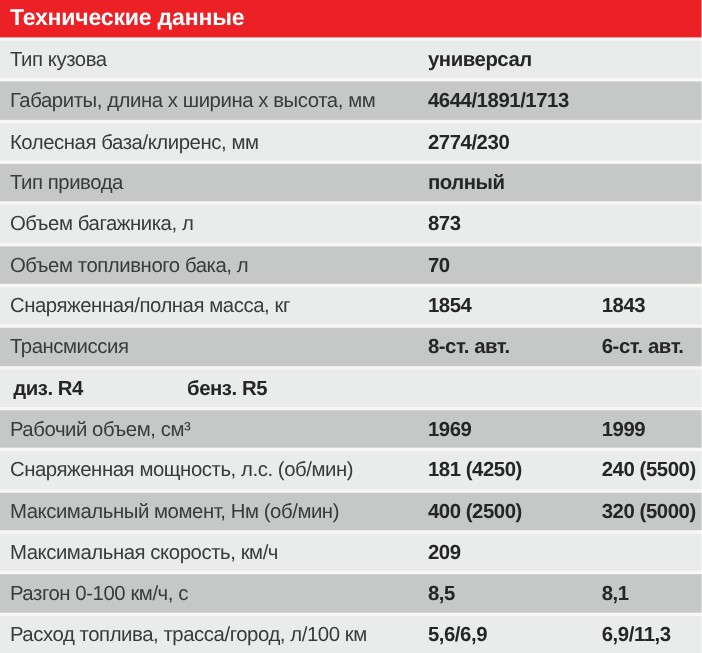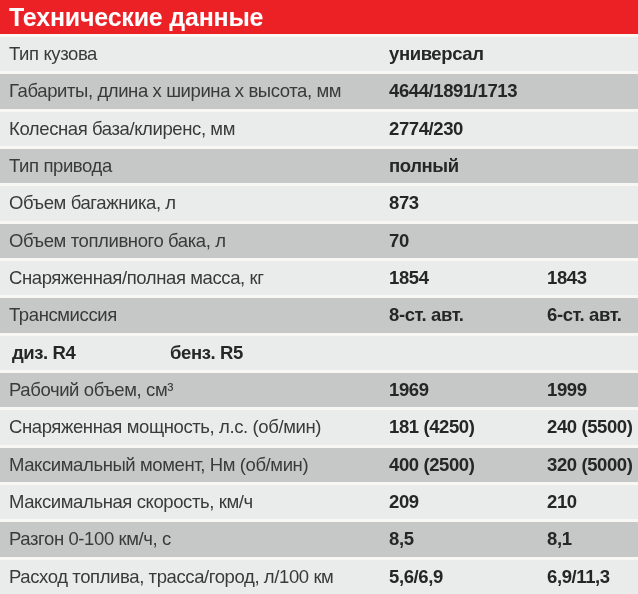--- a/index.html
+++ b/index.html
@@ -20,21 +20,21 @@
   .table-header {
     flex: 0 0 34px;
     background: var(--header-bg, #ec2126);
     color: var(--header-text, #ffffff);
     display: flex;
     align-items: center;
     padding-left: 9px;
     box-sizing: border-box;
   }
   .table-title {
-    font-size: 25px;
+    font-size: 21px;
     font-weight: bold;
     letter-spacing: -0.2px;
     text-align: right;
   }
   .rows {
     flex: 1 1 auto;
     display: flex;
     flex-direction: column;
     border-radius: 26px;
   }
@@ -131,21 +131,20 @@
       <span class="cell cell-value cell-v2">240 (5500)</span>
     </div>
     <div class="row">
       <span class="cell cell-label">Максимальный момент, Нм (об/мин)</span>
       <span class="cell cell-value cell-v1">400 (2500)</span>
       <span class="cell cell-value cell-v2">320 (5000)</span>
     </div>
     <div class="row">
       <span class="cell cell-label">Максимальная скорость, км/ч</span>
       <span class="cell cell-value cell-v1">209</span>
-      <span class="cell cell-value cell-v2">210</span>
     </div>
     <div class="row">
       <span class="cell cell-label">Разгон 0-100 км/ч, с</span>
       <span class="cell cell-value cell-v1">8,5</span>
       <span class="cell cell-value cell-v2">8,1</span>
     </div>
     <div class="row">
       <span class="cell cell-label">Расход топлива, трасса/город, л/100 км</span>
       <span class="cell cell-value cell-v1">5,6/6,9</span>
       <span class="cell cell-value cell-v2">6,9/11,3</span>

